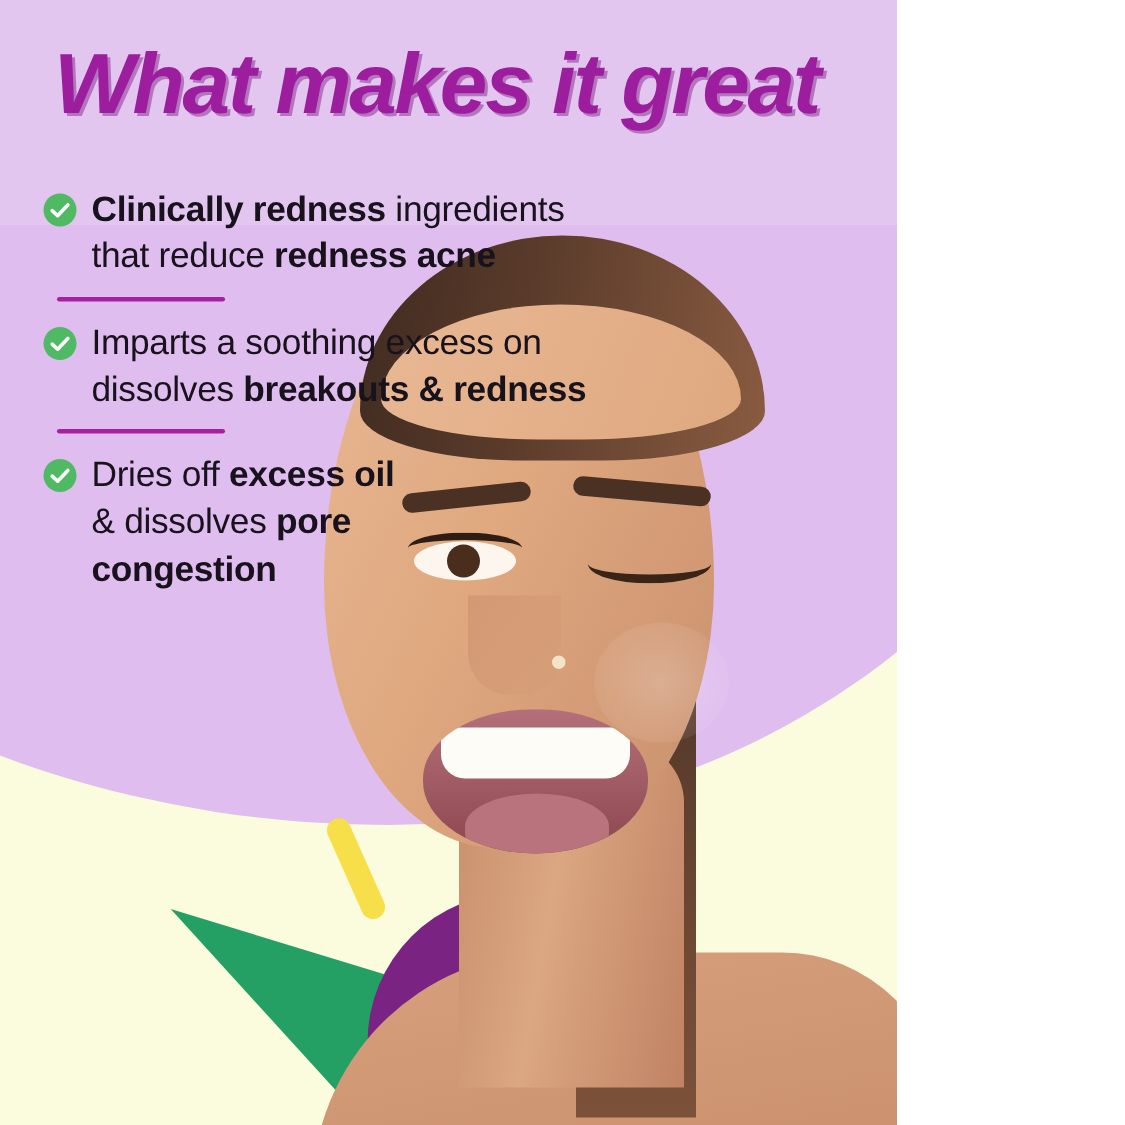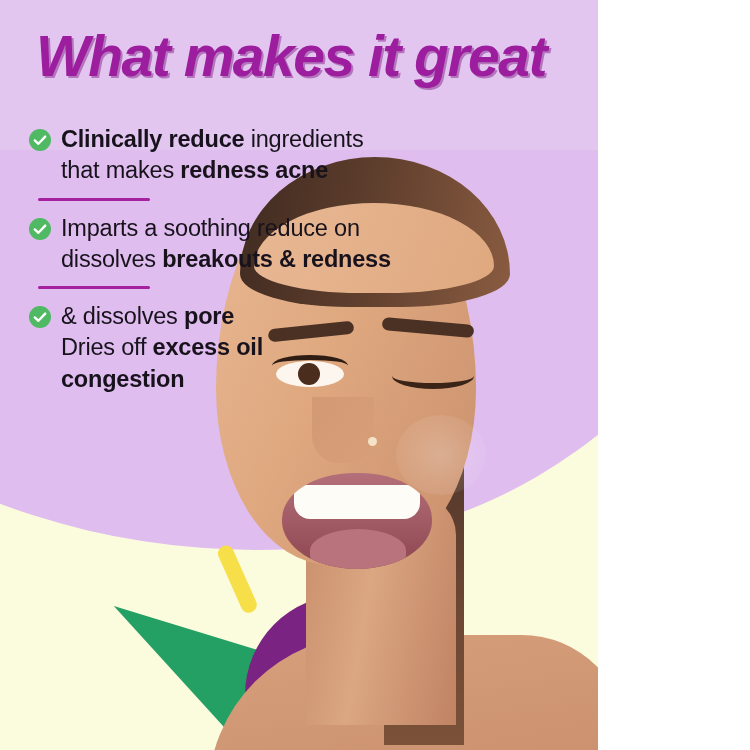--- a/index.html
+++ b/index.html
@@ -344,48 +344,48 @@
   <div class="content">
     <h1 class="headline">What makes it great</h1>
     <div class="bullets">
         <div class="bullet-block">
           <div class="bullet-row">
             <span class="check-icon"><svg viewBox="0 0 24 24" width="24" height="24">
                 <circle cx="12" cy="12" r="11" fill="#4fb963"></circle>
                 <path d="M6.8 12.4 L10.4 15.8 L17.2 8.6" fill="none" stroke="#ffffff" stroke-width="2.4" stroke-linecap="round" stroke-linejoin="round"></path>
               </svg></span>
             <div class="bullet-text">
-              <div><b>Clinically reduce</b><span> ingredients</span></div>
-              <div><span>that makes </span><b>redness acne</b></div>
+              <div><b>Clinically redness</b><span> ingredients</span></div>
+              <div><span>that reduce </span><b>redness acne</b></div>
             </div>
           </div>
           <div class="divider"></div>
         </div>
         <div class="bullet-block">
           <div class="bullet-row">
             <span class="check-icon"><svg viewBox="0 0 24 24" width="24" height="24">
                 <circle cx="12" cy="12" r="11" fill="#4fb963"></circle>
                 <path d="M6.8 12.4 L10.4 15.8 L17.2 8.6" fill="none" stroke="#ffffff" stroke-width="2.4" stroke-linecap="round" stroke-linejoin="round"></path>
               </svg></span>
             <div class="bullet-text">
-              <div><span>Imparts a soothing reduce on</span></div>
+              <div><span>Imparts a soothing excess on</span></div>
               <div><span>dissolves </span><b>breakouts &amp; redness</b></div>
             </div>
           </div>
           <div class="divider"></div>
         </div>
         <div class="bullet-block">
           <div class="bullet-row">
             <span class="check-icon"><svg viewBox="0 0 24 24" width="24" height="24">
                 <circle cx="12" cy="12" r="11" fill="#4fb963"></circle>
                 <path d="M6.8 12.4 L10.4 15.8 L17.2 8.6" fill="none" stroke="#ffffff" stroke-width="2.4" stroke-linecap="round" stroke-linejoin="round"></path>
               </svg></span>
             <div class="bullet-text">
+              <div><span>Dries off </span><b>excess oil</b></div>
               <div><span>&amp; dissolves </span><b>pore</b></div>
-              <div><span>Dries off </span><b>excess oil</b></div>
               <div><b>congestion</b></div>
             </div>
           </div>
         </div>
       </div>
   </div>
 
 </div>
 
 </body></html>

